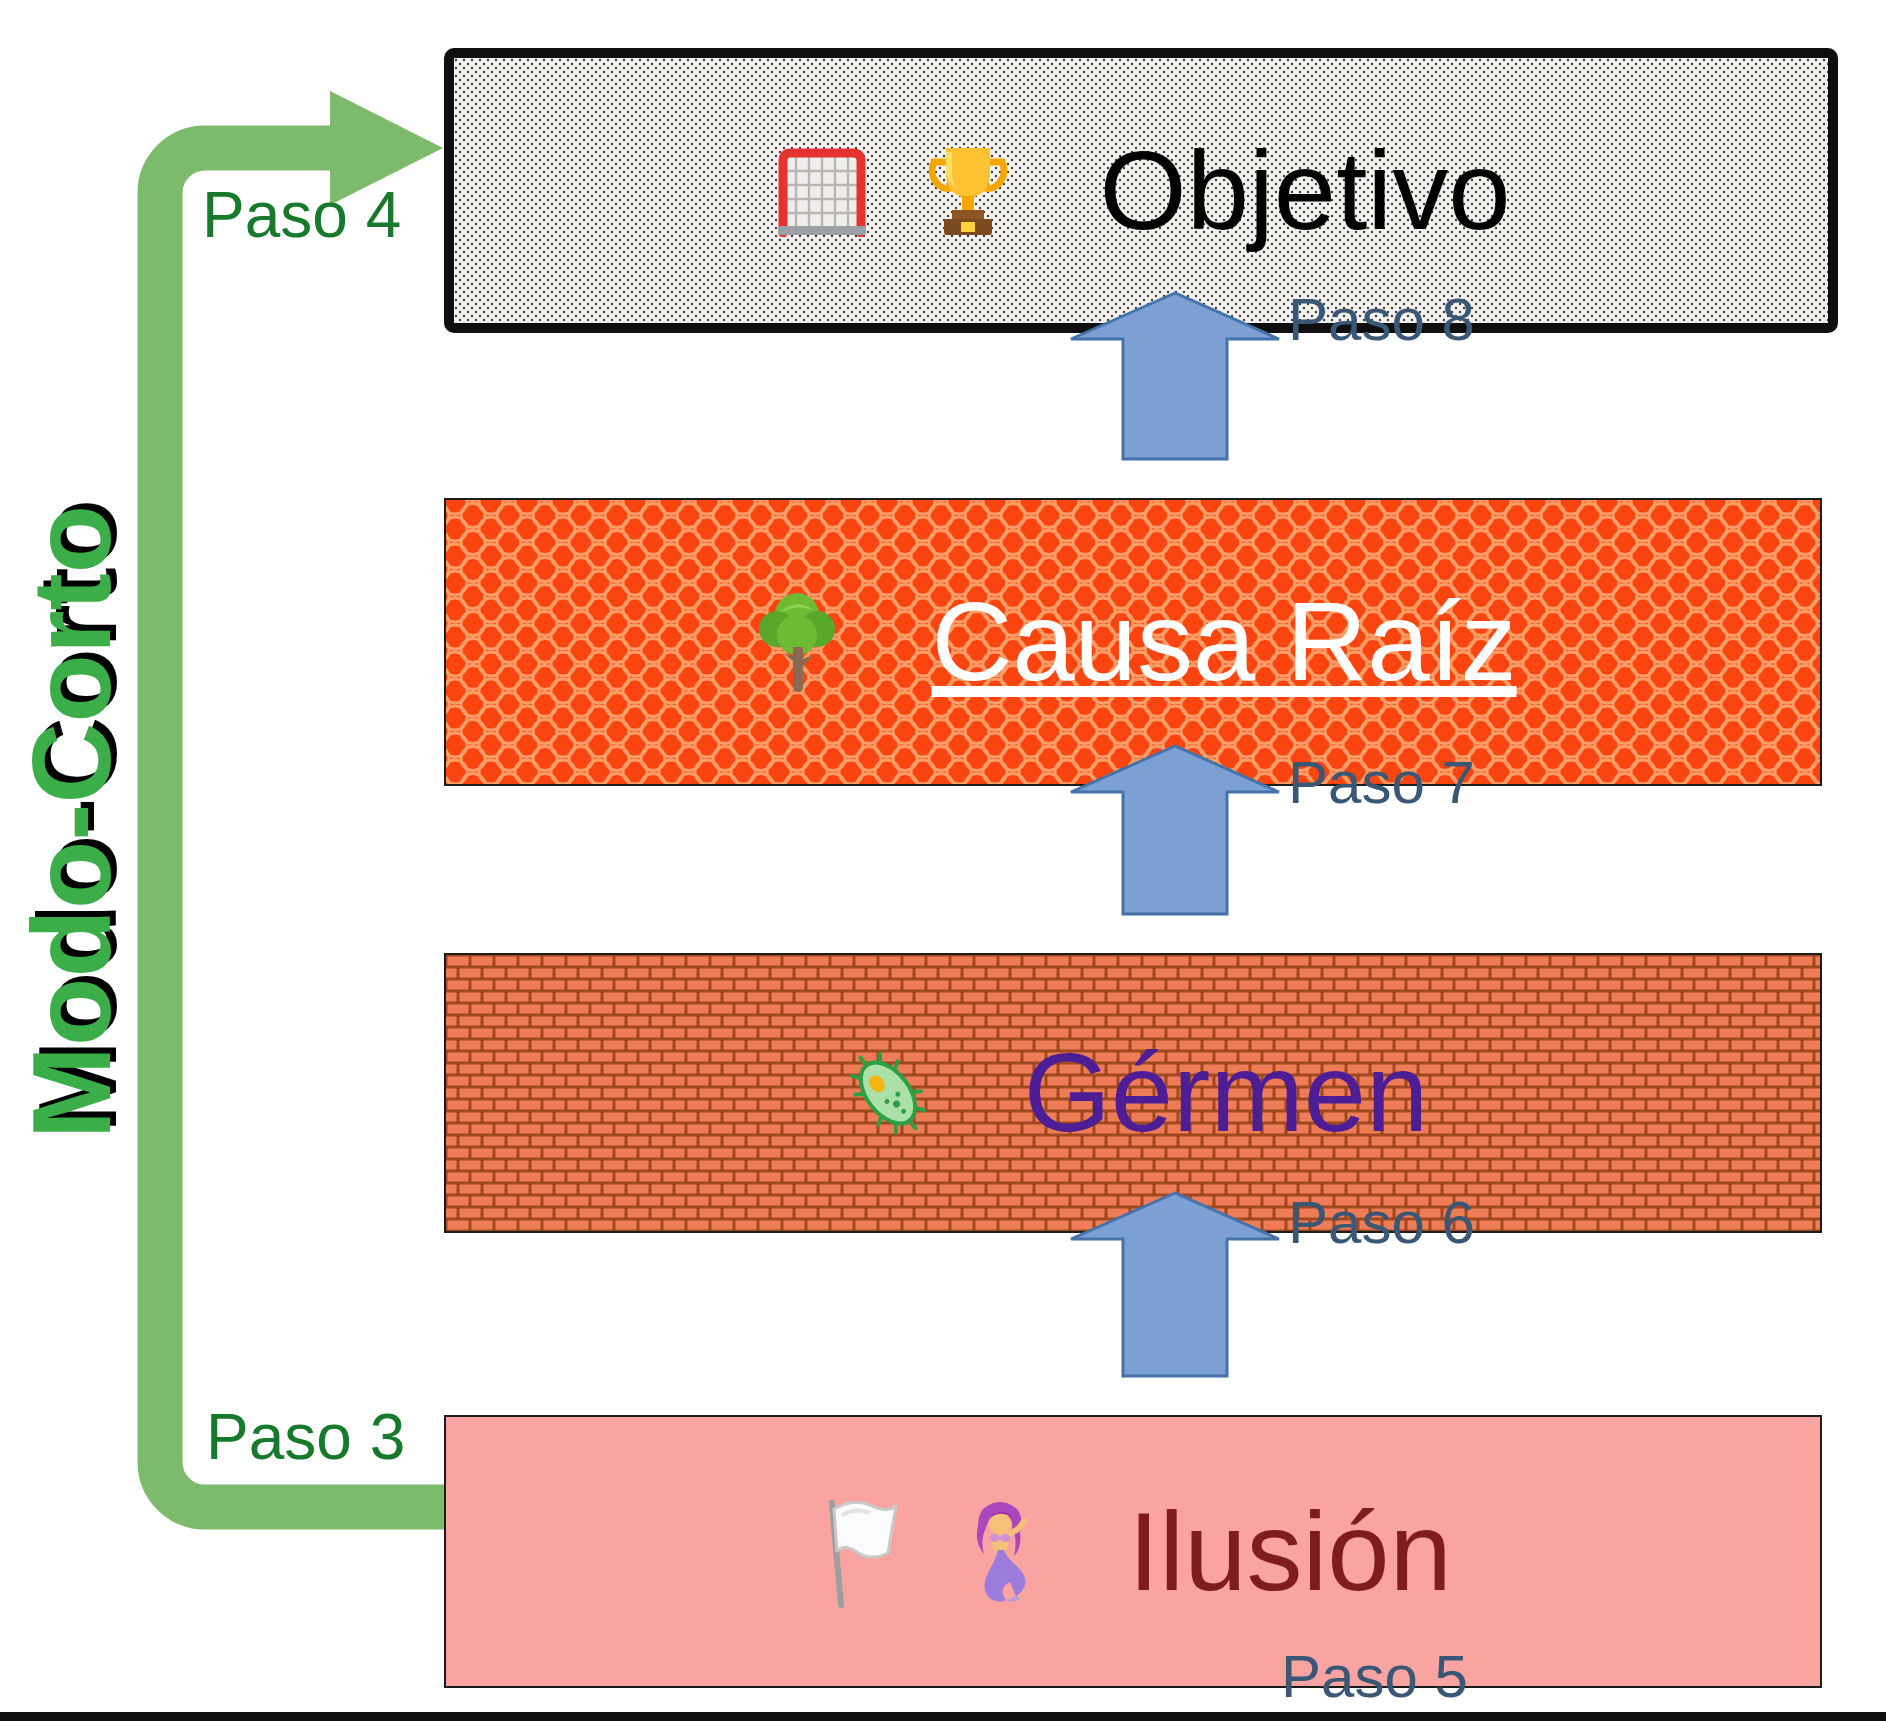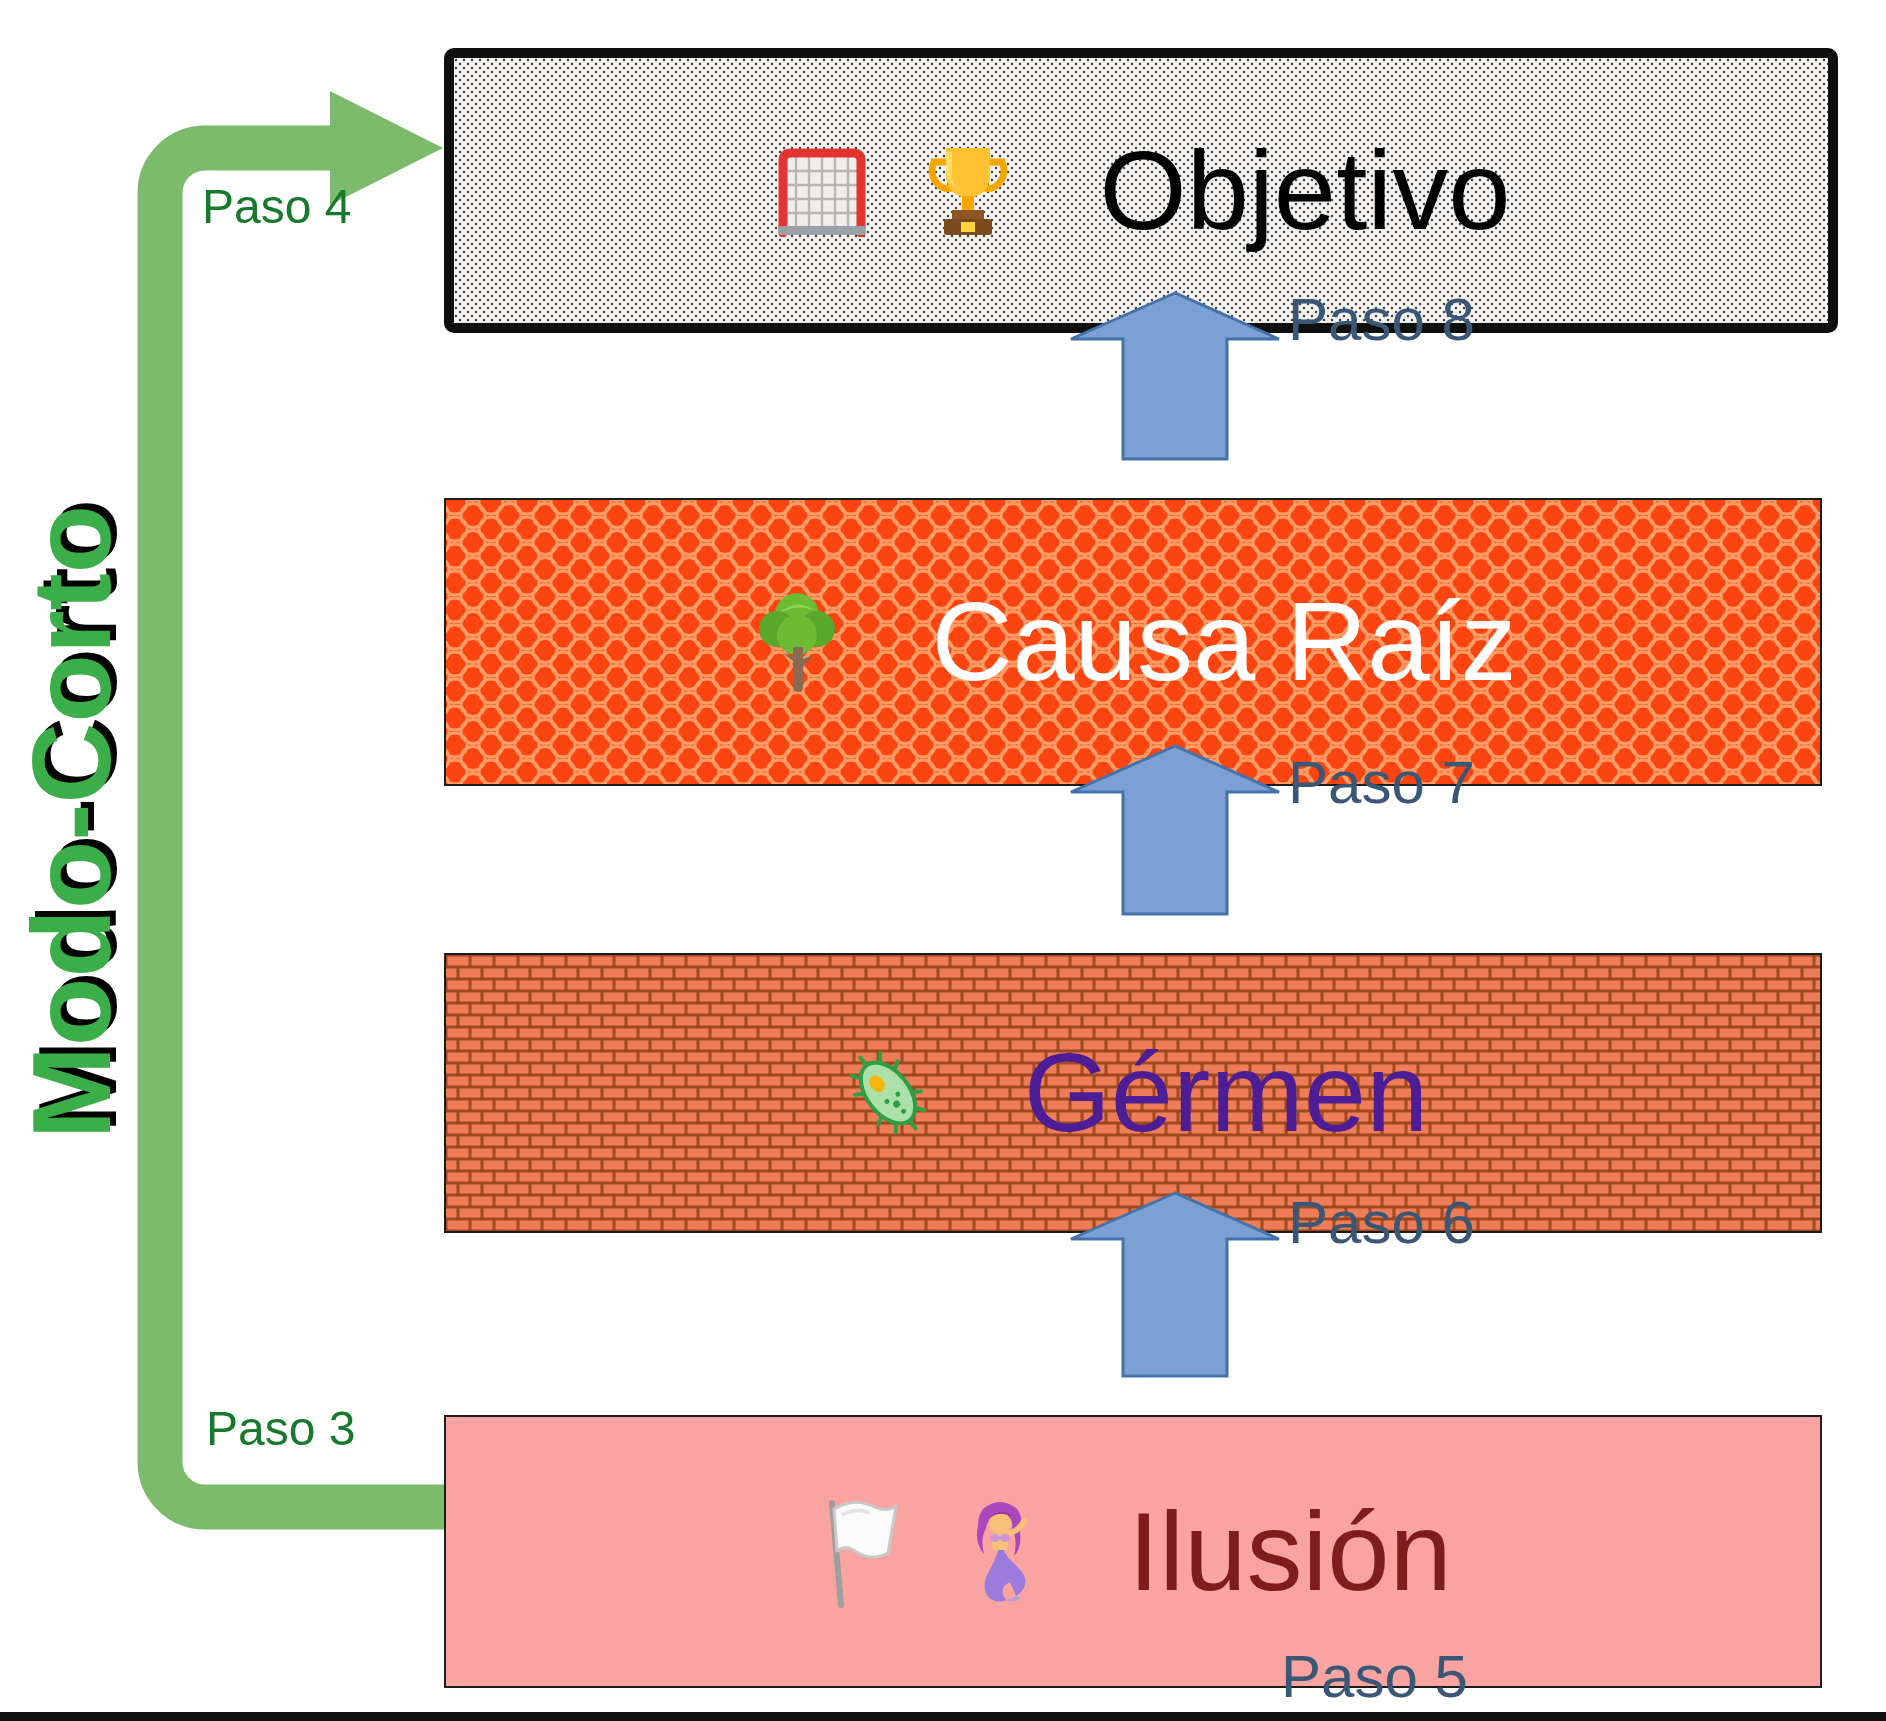--- a/index.html
+++ b/index.html
@@ -8,42 +8,42 @@
 
   
   .box{position:absolute;left:444px;width:1374px;overflow:hidden;z-index:2;margin-top:40px;}
   .box .pat{position:absolute;left:0;top:0;width:100%;height:100%;z-index:0;}
   .box .content{position:absolute;inset:0;display:flex;align-items:center;
                 justify-content:center;gap:50px;z-index:1;}
   .box .title{font-size:112px;line-height:1;white-space:nowrap;margin-left:36px;}
   #box-objetivo{top:8px;height:265px;border:10px solid #0f0f0f;border-radius:10px;background:#f4f2ef;}
   #box-objetivo .title{color:#000;}
   #box-causa{top:458px;height:284px;border:2px solid #1c1c1c;background:#fb4511;}
-  #box-causa .title{color:#fff;}
+  #box-causa .title{color:#fff;text-decoration:underline;}
   #box-germen{top:913px;height:276px;border:2px solid #1c1c1c;background:#ec7c55;}
   #box-germen .title{color:#4c1d95;}
   #box-ilusion{top:1375px;height:269px;border:2px solid #1c1c1c;background:#faa4a2;}
   #box-ilusion .title{color:#7f1d1d;}
 
   
   .blue-arrow{position:absolute;left:1069px;width:212px;z-index:2;}
   .a1{top:291px;height:170px;}
   .a2{top:744px;height:172px;}
   .a3{top:1191px;height:187px;}
 
   .paso-blue{position:absolute;color:var(--blue_text,#3a5876);font-size:60px;
              line-height:1.05;white-space:nowrap;z-index:3;}
   .p8{left:1288px;top:288px;}
   .p7{left:1288px;top:744px;margin-top:7px;}
   .p6{left:1288px;top:1191px;}
   .p5{left:1281px;top:1645px;}
 
   
   #loop-svg{position:absolute;left:0;top:0;z-index:1;}
-  .paso-green{position:absolute;color:var(--green_text,#17792b);font-size:48px;
+  .paso-green{position:absolute;color:var(--green_text,#17792b);font-size:64px;
               line-height:1.05;white-space:nowrap;z-index:3;}
   .p4{left:202px;top:182px;}
   .p3{left:206px;top:1404px;}
   #modo-label{position:absolute;left:71px;top:822px;z-index:3;
     transform:translate(-50%,-50%) rotate(-90deg);
     font-size:112px;font-weight:bold;white-space:nowrap;
     color:var(--modo_green,#3cae49);text-shadow:6px 6px 0 #000;}
 
   #bottom-rule{position:absolute;left:0;top:1712px;width:1886px;height:9px;
                background:#101010;z-index:4;}

